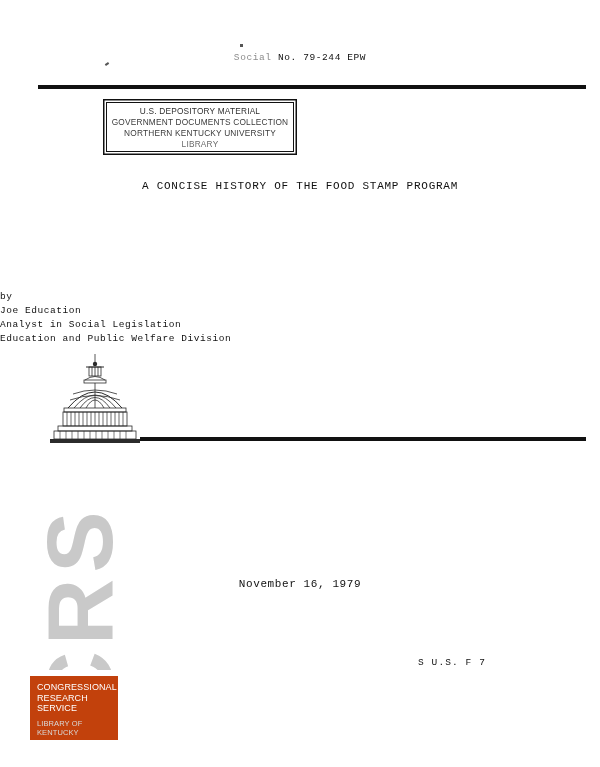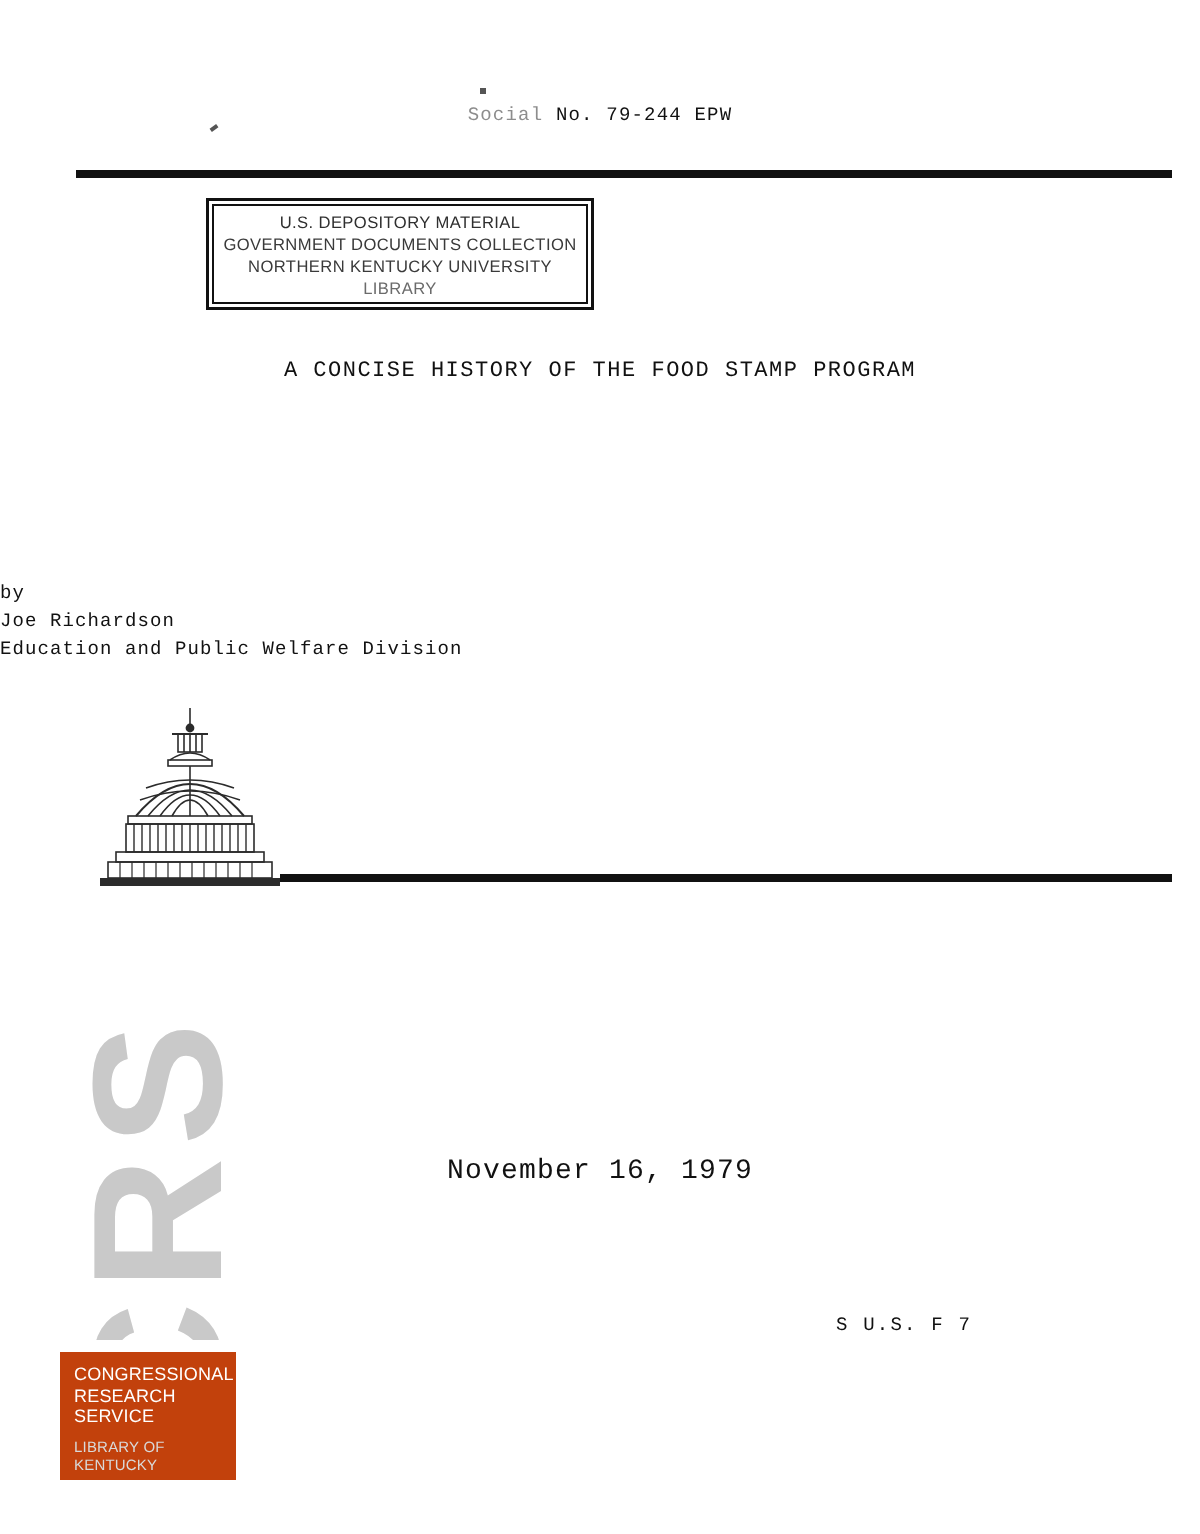--- a/index.html
+++ b/index.html
@@ -147,21 +147,21 @@
     white-space: nowrap;
   }
 
   
   .pub-date {
     position: absolute;
     left: 0;
     top: 578px;
     width: 600px;
     text-align: center;
-    font-size: 14px;
+    font-size: 11px;
     letter-spacing: 0.6px;
   }
 
   
   .call-number {
     position: absolute;
     left: 418px;
     top: 657px;
     font-size: 9.5px;
     letter-spacing: 1.1px;
@@ -213,21 +213,22 @@
       <div class="stamp-line l2">GOVERNMENT DOCUMENTS COLLECTION</div>
       <div class="stamp-line l3">NORTHERN KENTUCKY UNIVERSITY</div>
       <div class="stamp-line l4">LIBRARY</div>
     </div>
   </div>
 
   <div class="doc-title">A CONCISE HISTORY OF THE FOOD STAMP PROGRAM</div>
 
   <div class="byline">
     <div>by</div>
-    <div>Joe Richardson</div>
+    <div>Joe Education</div>
+    <div>Analyst in Social Legislation</div>
     <div>Education and Public Welfare Division</div>
   </div>
 
   <svg class="dome" viewBox="0 0 130 95" xmlns="http://www.w3.org/2000/svg">
     <g stroke="#2b2b2b" fill="none" stroke-width="0.8">
 
       <line x1="65" y1="2" x2="65" y2="10"></line>
       <circle cx="65" cy="12" r="2.2" fill="#2b2b2b" stroke="none"></circle>
 
       <rect x="59" y="15" width="12" height="9"></rect>

